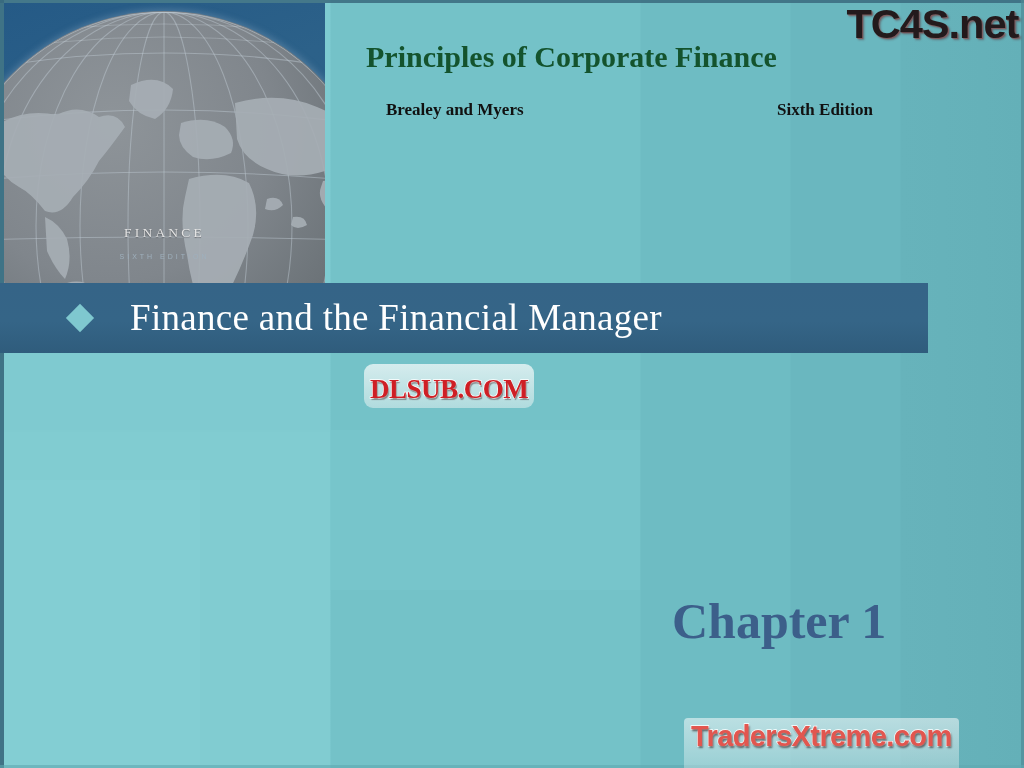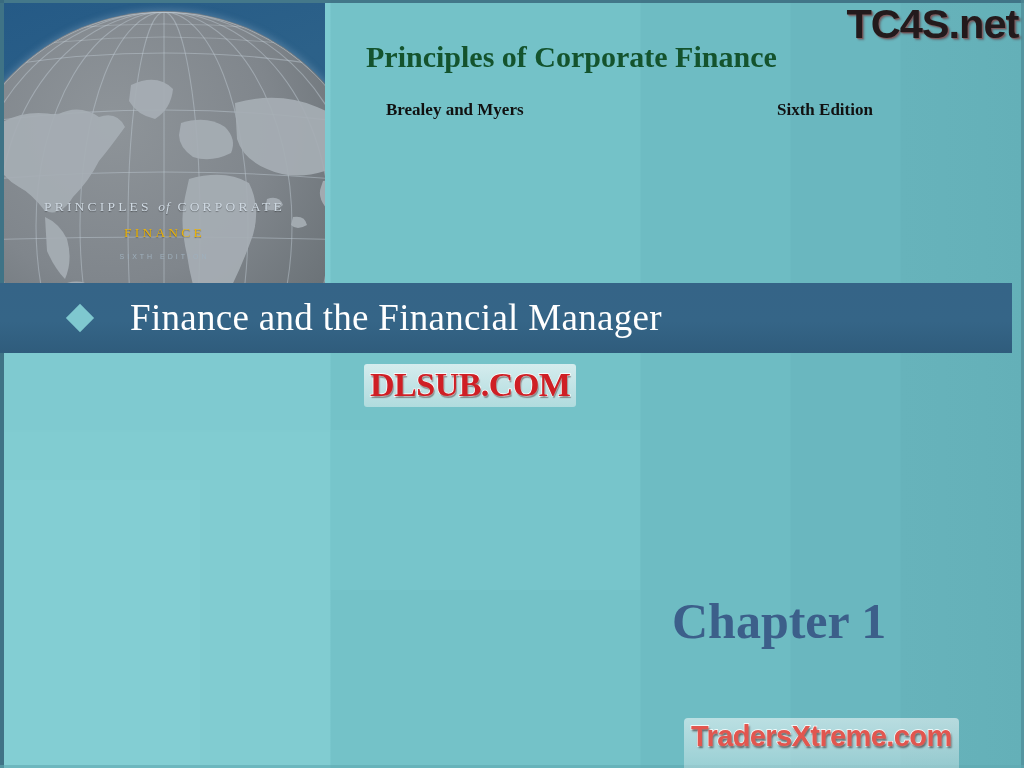--- a/index.html
+++ b/index.html
@@ -96,21 +96,21 @@
     letter-spacing: 3.2px;
     font-family: "Liberation Serif", serif;
     text-shadow: 0 1px 1px rgba(0,0,0,.35);
     white-space: nowrap;
   }
   .cover-title i { font-style: italic; letter-spacing: 1px; }
   .cover-title2 {
     position: absolute;
     left: 0; top: 222px; width: 321px;
     text-align: center;
-    color: #eab308;
+    color: #e5e5e5;
     font-size: 13.5px;
     letter-spacing: 3.2px;
     text-shadow: 0 1px 1px rgba(0,0,0,.35);
   }
   .cover-edition {
     position: absolute;
     left: 0; top: 250px; width: 321px;
     text-align: center;
     color: #9fb0bd;
     font-size: 7px;
@@ -145,21 +145,21 @@
     font-weight: bold;
     color: #111111;
     font-family: "Liberation Serif", serif;
     white-space: nowrap;
   }
 
   
   .banner {
     position: absolute;
     left: 0; top: 283px;
-    width: 1012px; height: 70px;
+    width: 928px; height: 70px;
     background: linear-gradient(180deg, #356487 0%, #356587 55%, #2f5c7c 100%);
   }
   .banner-bullet {
     position: absolute;
     left: 70px; top: 25px;
     width: 20px; height: 20px;
     background: #7fc8cf;
     transform: rotate(45deg);
   }
   .banner-text {
@@ -195,26 +195,26 @@
     transform-origin: right top;
     color: #231a1c;
     text-shadow:
        1px 1px 0 rgba(150,70,70,.55),
        2px 2px 2px rgba(90,40,45,.45);
     white-space: nowrap;
   }
   .wm-dlsub {
     position: absolute;
     left: 364px; top: 364px;
-    padding: 2px 6px 3px 6px;
+    padding: 10px 6px 3px 6px;
     background: linear-gradient(180deg, rgba(245,250,250,.75) 0%, rgba(226,240,240,.55) 100%);
-    border-radius: 3px;
-    font-family: "Liberation Serif", serif;
-    font-weight: bold;
-    font-size: 34px;
+    border-radius: 9px;
+    font-family: "Liberation Serif", serif;
+    font-weight: bold;
+    font-size: 27px;
     letter-spacing: -.5px;
     color: #cf1f25;
     -webkit-text-stroke: 1.4px #ffffff;
     paint-order: stroke fill;
     text-shadow: 1px 2px 1px rgba(60,30,30,.45);
     white-space: nowrap;
   }
   .wm-traders {
     position: absolute;
     left: 684px; top: 718px;
@@ -309,23 +309,20 @@
         <g clip-path="url(#gclip)" fill="#5e656b" fill-opacity=".55">
           <path d="M26 160 Q44 172 52 196 Q40 214 24 206 Q14 184 20 168 Z"></path>
           <path d="M10 236 Q28 242 34 262 Q20 276 8 266 Z"></path>
         </g>
         <g clip-path="url(#gclip)" fill="none" stroke="#c2cdd4" stroke-opacity=".32" stroke-width="1">
           <ellipse cx="215" cy="215" rx="214" ry="214"></ellipse>
         </g>
       </svg>
     </div>
 
-    <div class="cover-title">
-      <span>PRINCIPLES </span><i>of</i><span> CORPORATE</span>
-    </div>
     <div class="cover-title2">FINANCE</div>
     <div class="cover-edition">SIXTH EDITION</div>
   </div>
 
   <div class="book-title">Principles of Corporate Finance</div>
   <div class="authors">Brealey and Myers</div>
   <div class="edition">Sixth Edition</div>
 
   <div class="banner">
     <div class="banner-bullet"></div>

